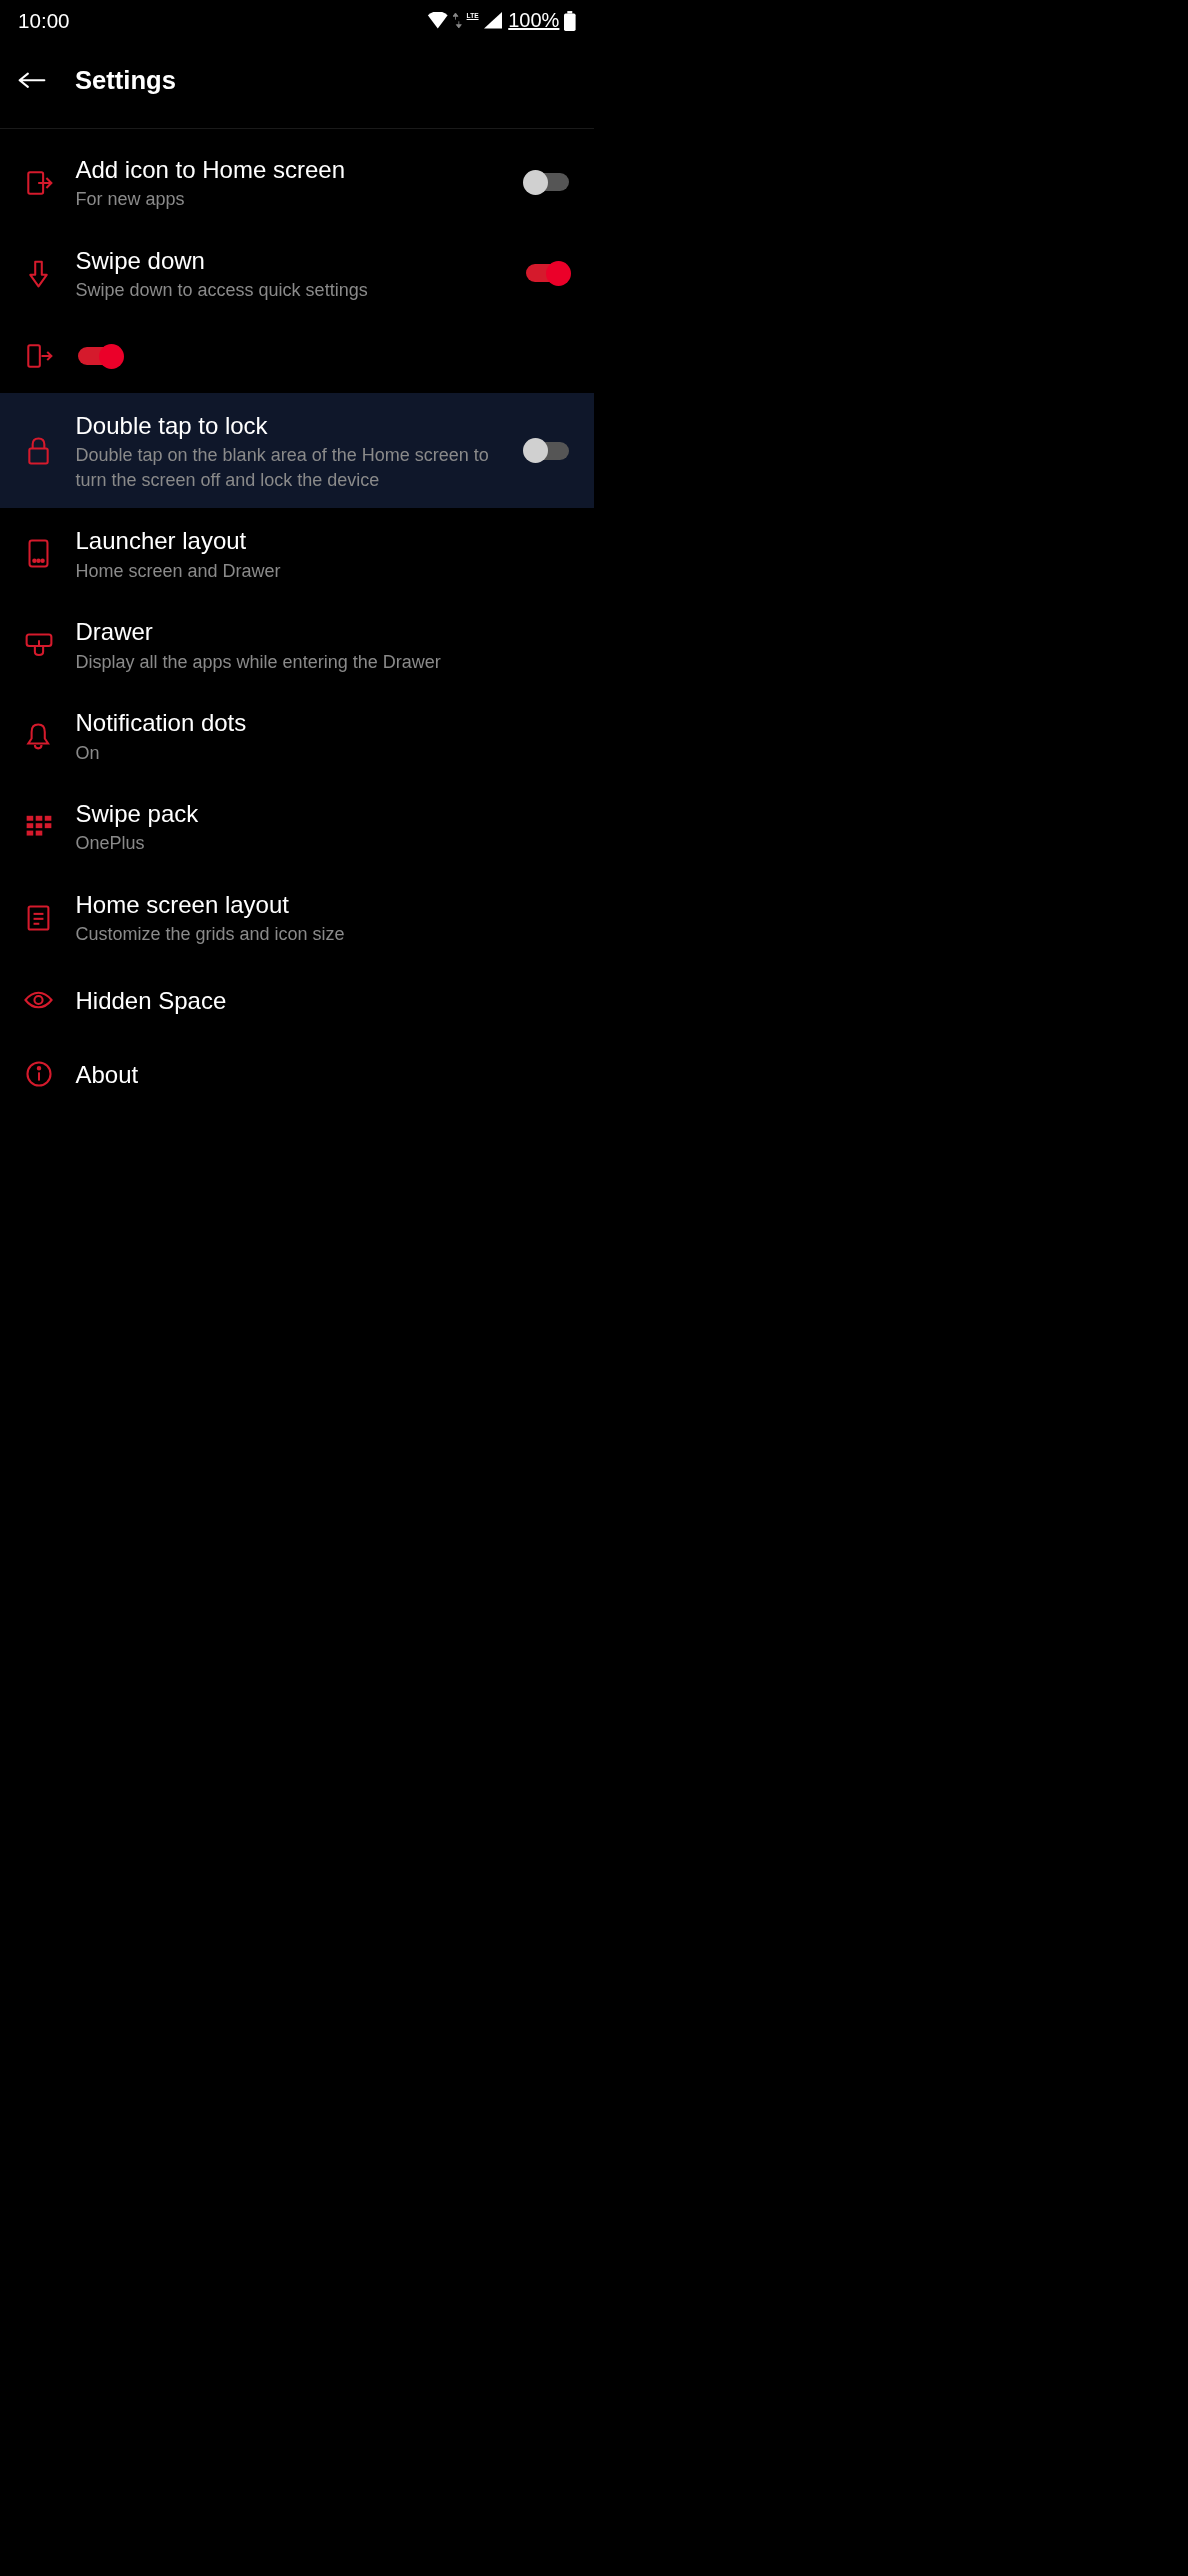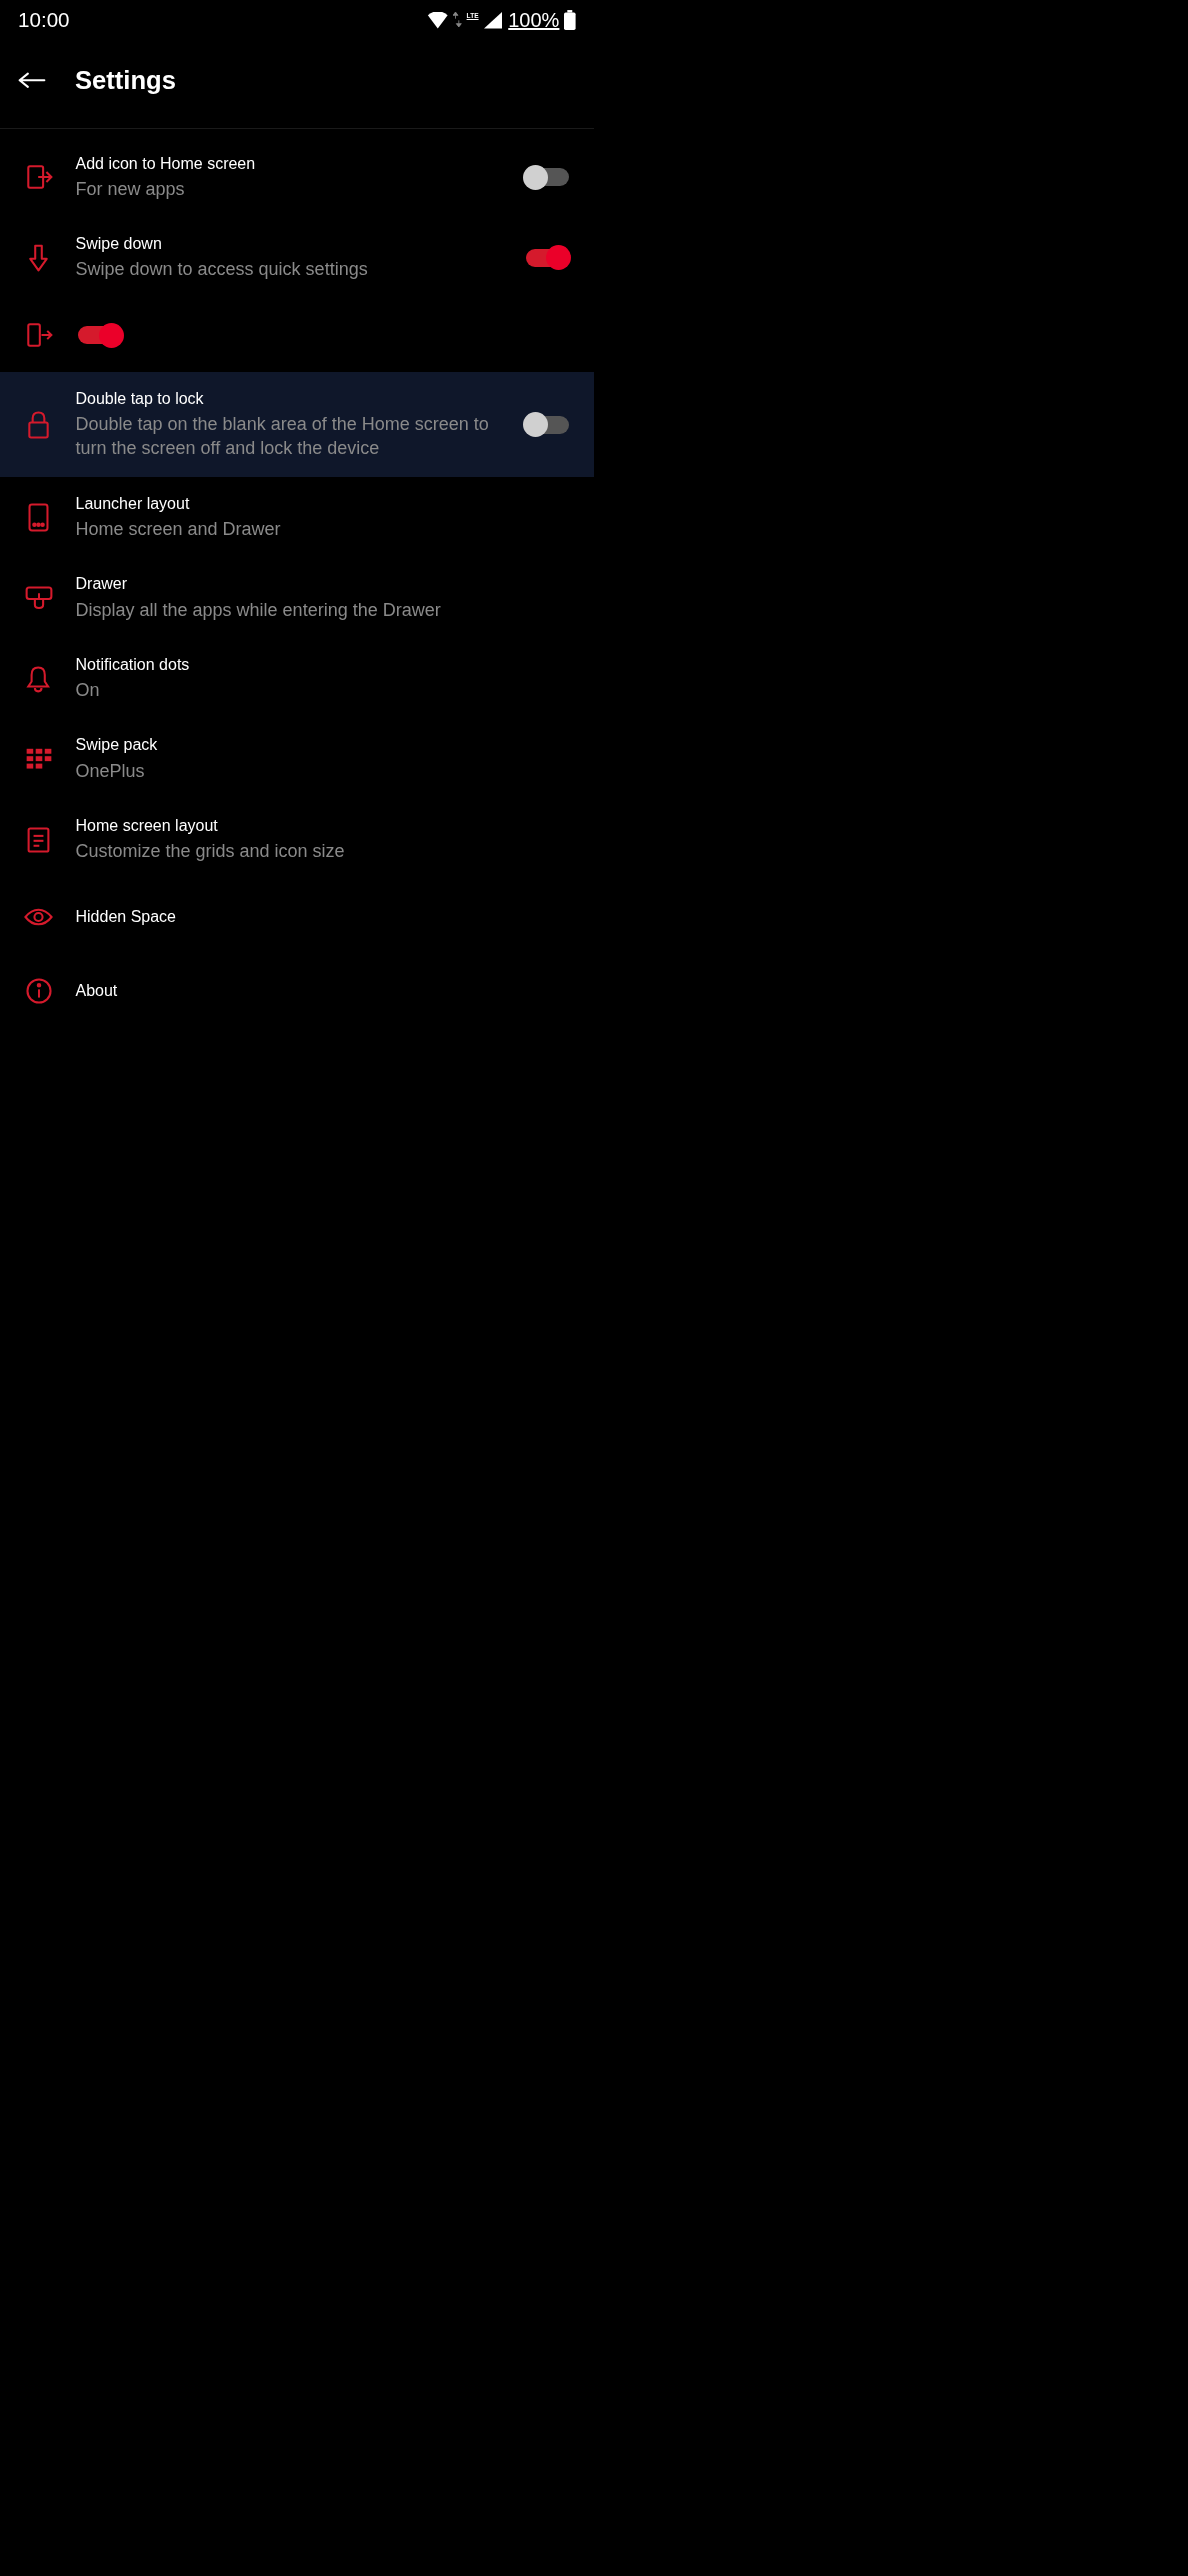--- a/index.html
+++ b/index.html
@@ -11,21 +11,21 @@
       width: 594px;
       height: 1288px;
       background: #000000;
       font-family: -apple-system, BlinkMacSystemFont, sans-serif;
       color: #ffffff;
       overflow: hidden;
     }
     .status-bar {
       display: flex;
       justify-content: space-between;
-      align-items: flex-start;
+      align-items: flex-end;
       padding: 8.3px 18px;
       height: 41px;
       font-size: 20.6px;
       font-weight: 400;
     }
     .status-left {
       font-size: 20.6px;
     }
     .status-right {
       display: flex;
@@ -89,21 +89,21 @@
       color: #d51a2c;
     }
     .row-content {
       flex: 1;
       display: flex;
       flex-direction: column;
       gap: 2.5px;
       padding-right: 8.3px;
     }
     .row-title {
-      font-size: 16px;
+      font-size: 24px;
       font-weight: 400;
       color: #ffffff;
       line-height: 1.3;
     }
     .row-subtitle {
       font-size: 18px;
       color: #8a8a8a;
       line-height: 1.35;
     }
     .toggle {

